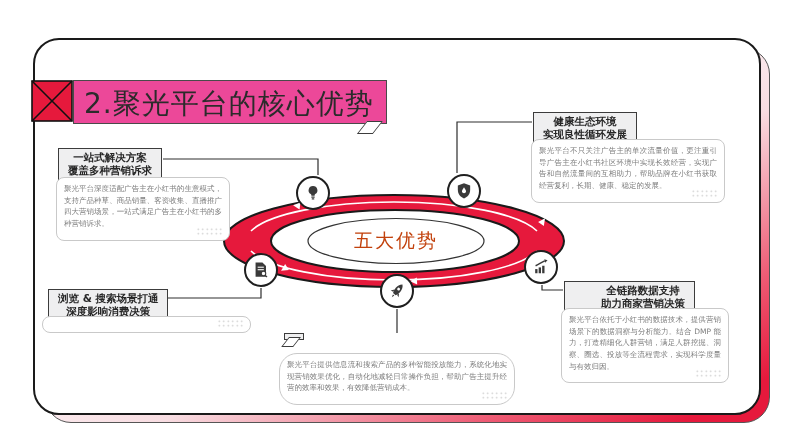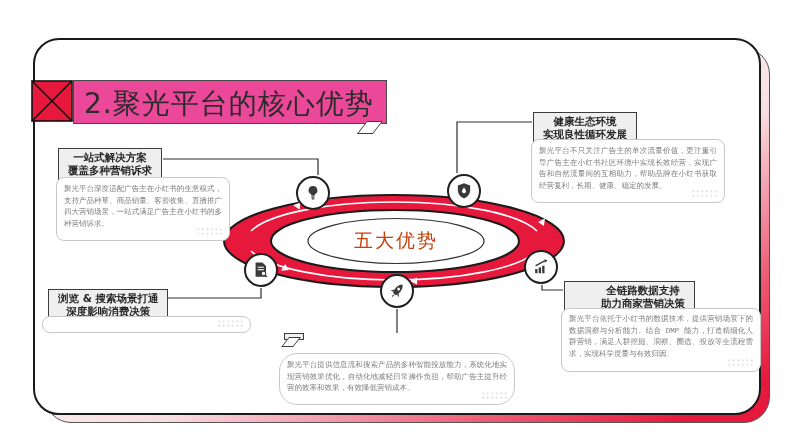--- a/index.html
+++ b/index.html
@@ -43,21 +43,21 @@
   .bd{position:absolute;background:#fff;border:1px solid #c9c9c9;border-radius:8px;z-index:4;
     padding:5px 7px 10px;font-size:7.5px;line-height:1.55;color:#7d7d7d;box-sizing:border-box;text-align:justify;}
   .bd p{margin:0;}
   .dots{position:absolute;right:6px;bottom:4px;width:27px;height:9px;
     background-image:radial-gradient(#c9c9c9 0.8px,transparent 0.95px);background-size:4.5px 4.5px;}
 
   .hd1{left:58px;top:148px;}  .bd1{left:56px;top:177px;width:174px;}
   .hd2{left:533px;top:112px;} .bd2{left:531px;top:139px;width:194px;}
   .hd3{left:48px;top:289px;}  .bd3{left:42px;top:316px;width:209px;}
   .hd4{left:284px;top:333px;} .bd4{left:279px;top:353px;width:236px;border-radius:18px;}
-  .hd5{left:564px;top:281px;padding-left:36px;} .bd5{left:561px;top:308px;width:200px;font-family:Liberation Mono, monospace;}
+  .hd5{left:564px;top:281px;padding-left:36px;} .bd5{left:561px;top:308px;width:168px;}
 </style>
 </head>
 <body>
 
 <div class="stage">
 
   <div class="back-card"></div>
   <div class="card"></div>
 
   <svg class="diagram-svg" width="793" height="446" viewBox="0 0 793 446">

